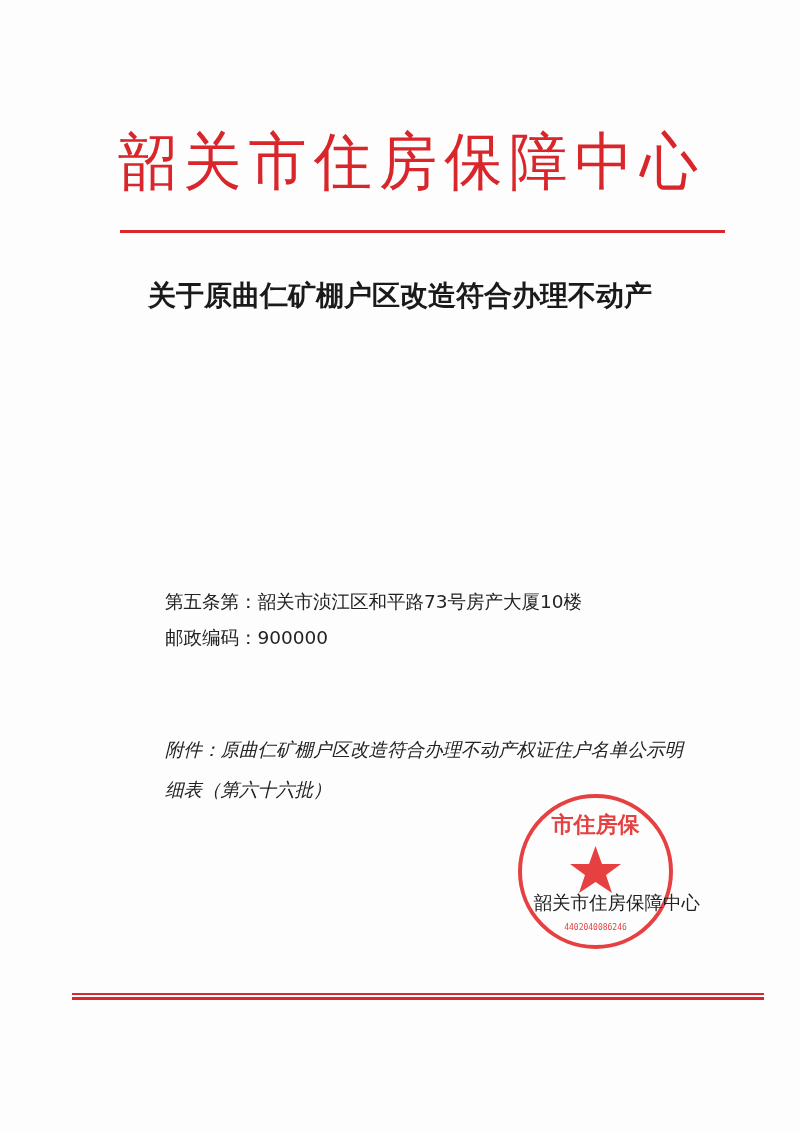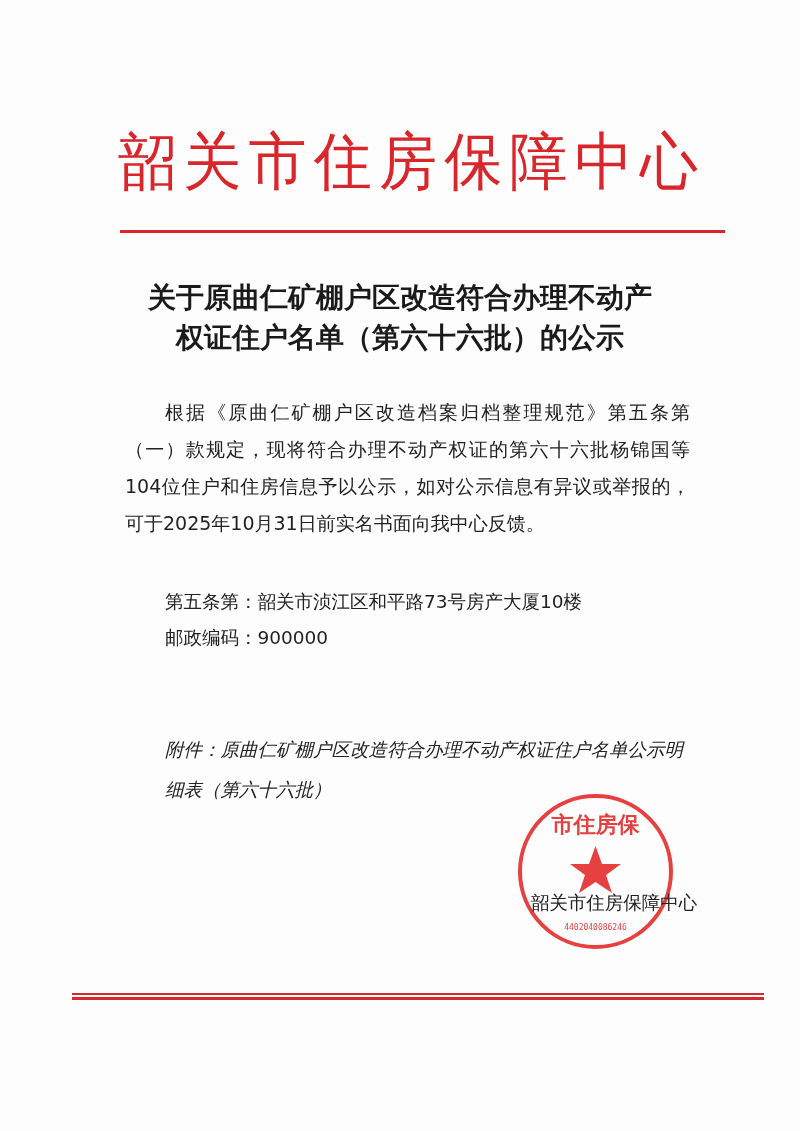--- a/index.html
+++ b/index.html
@@ -45,21 +45,21 @@
       width: 605px;
       height: 3px;
       background: #d8282e;
     }
     .doc-title {
       position: absolute;
       left: 100px;
       top: 278px;
       width: 600px;
       text-align: center;
-      font-family: Liberation Sans, sans-serif;
+      font-family: Liberation Mono, monospace;
       font-weight: bold;
       font-size: 28px;
       line-height: 40px;
       color: #1a1a1a;
     }
     .body-text {
       position: absolute;
       left: 125px;
       top: 394px;
       width: 565px;
@@ -101,28 +101,28 @@
       top: 794px;
       width: 155px;
       height: 155px;
       border-radius: 50%;
       border: 4px solid rgba(226, 30, 30, 0.85);
       box-sizing: border-box;
     }
     .seal svg { position: absolute; left: 0; top: 0; }
     .signature {
       position: absolute;
-      left: 504px;
+      left: 480px;
       top: 884px;
       width: 220px;
       font-family: "DejaVu Sans", "Liberation Sans", sans-serif;
       font-size: 18.5px;
       line-height: 38px;
       color: #222;
-      text-align: center;
+      text-align: right;
     }
     .footer-rule-1 {
       position: absolute;
       left: 72px;
       top: 993px;
       width: 692px;
       height: 2px;
       background: #d8282e;
     }
     .footer-rule-2 {
@@ -148,26 +148,22 @@
     <span>保</span>
     <span>障</span>
     <span>中</span>
     <span>心</span>
   </div>
 
   <div class="header-rule"></div>
 
   <div class="doc-title">
     <div>关于原曲仁矿棚户区改造符合办理不动产</div>
-    <div>权证住户名单（第六十六批）的公示</div>
   </div>
 
-  <div class="body-text">
-    <p class="para">根据《原曲仁矿棚户区改造档案归档整理规范》第五条第（一）款规定，现将符合办理不动产权证的第六十六批杨锦国等104位住户和住房信息予以公示，如对公示信息有异议或举报的，可于2025年10月31日前实名书面向我中心反馈。</p>
-  </div>
 
   <div class="contact">
     <div>第五条第：韶关市浈江区和平路73号房产大厦10楼</div>
     <div>邮政编码：900000</div>
   </div>
 
   <div class="attachment">附件：原曲仁矿棚户区改造符合办理不动产权证住户名单公示明细表（第六十六批）</div>
 
   <div class="seal">
     <svg width="147" height="147" viewBox="0 0 147 147">

